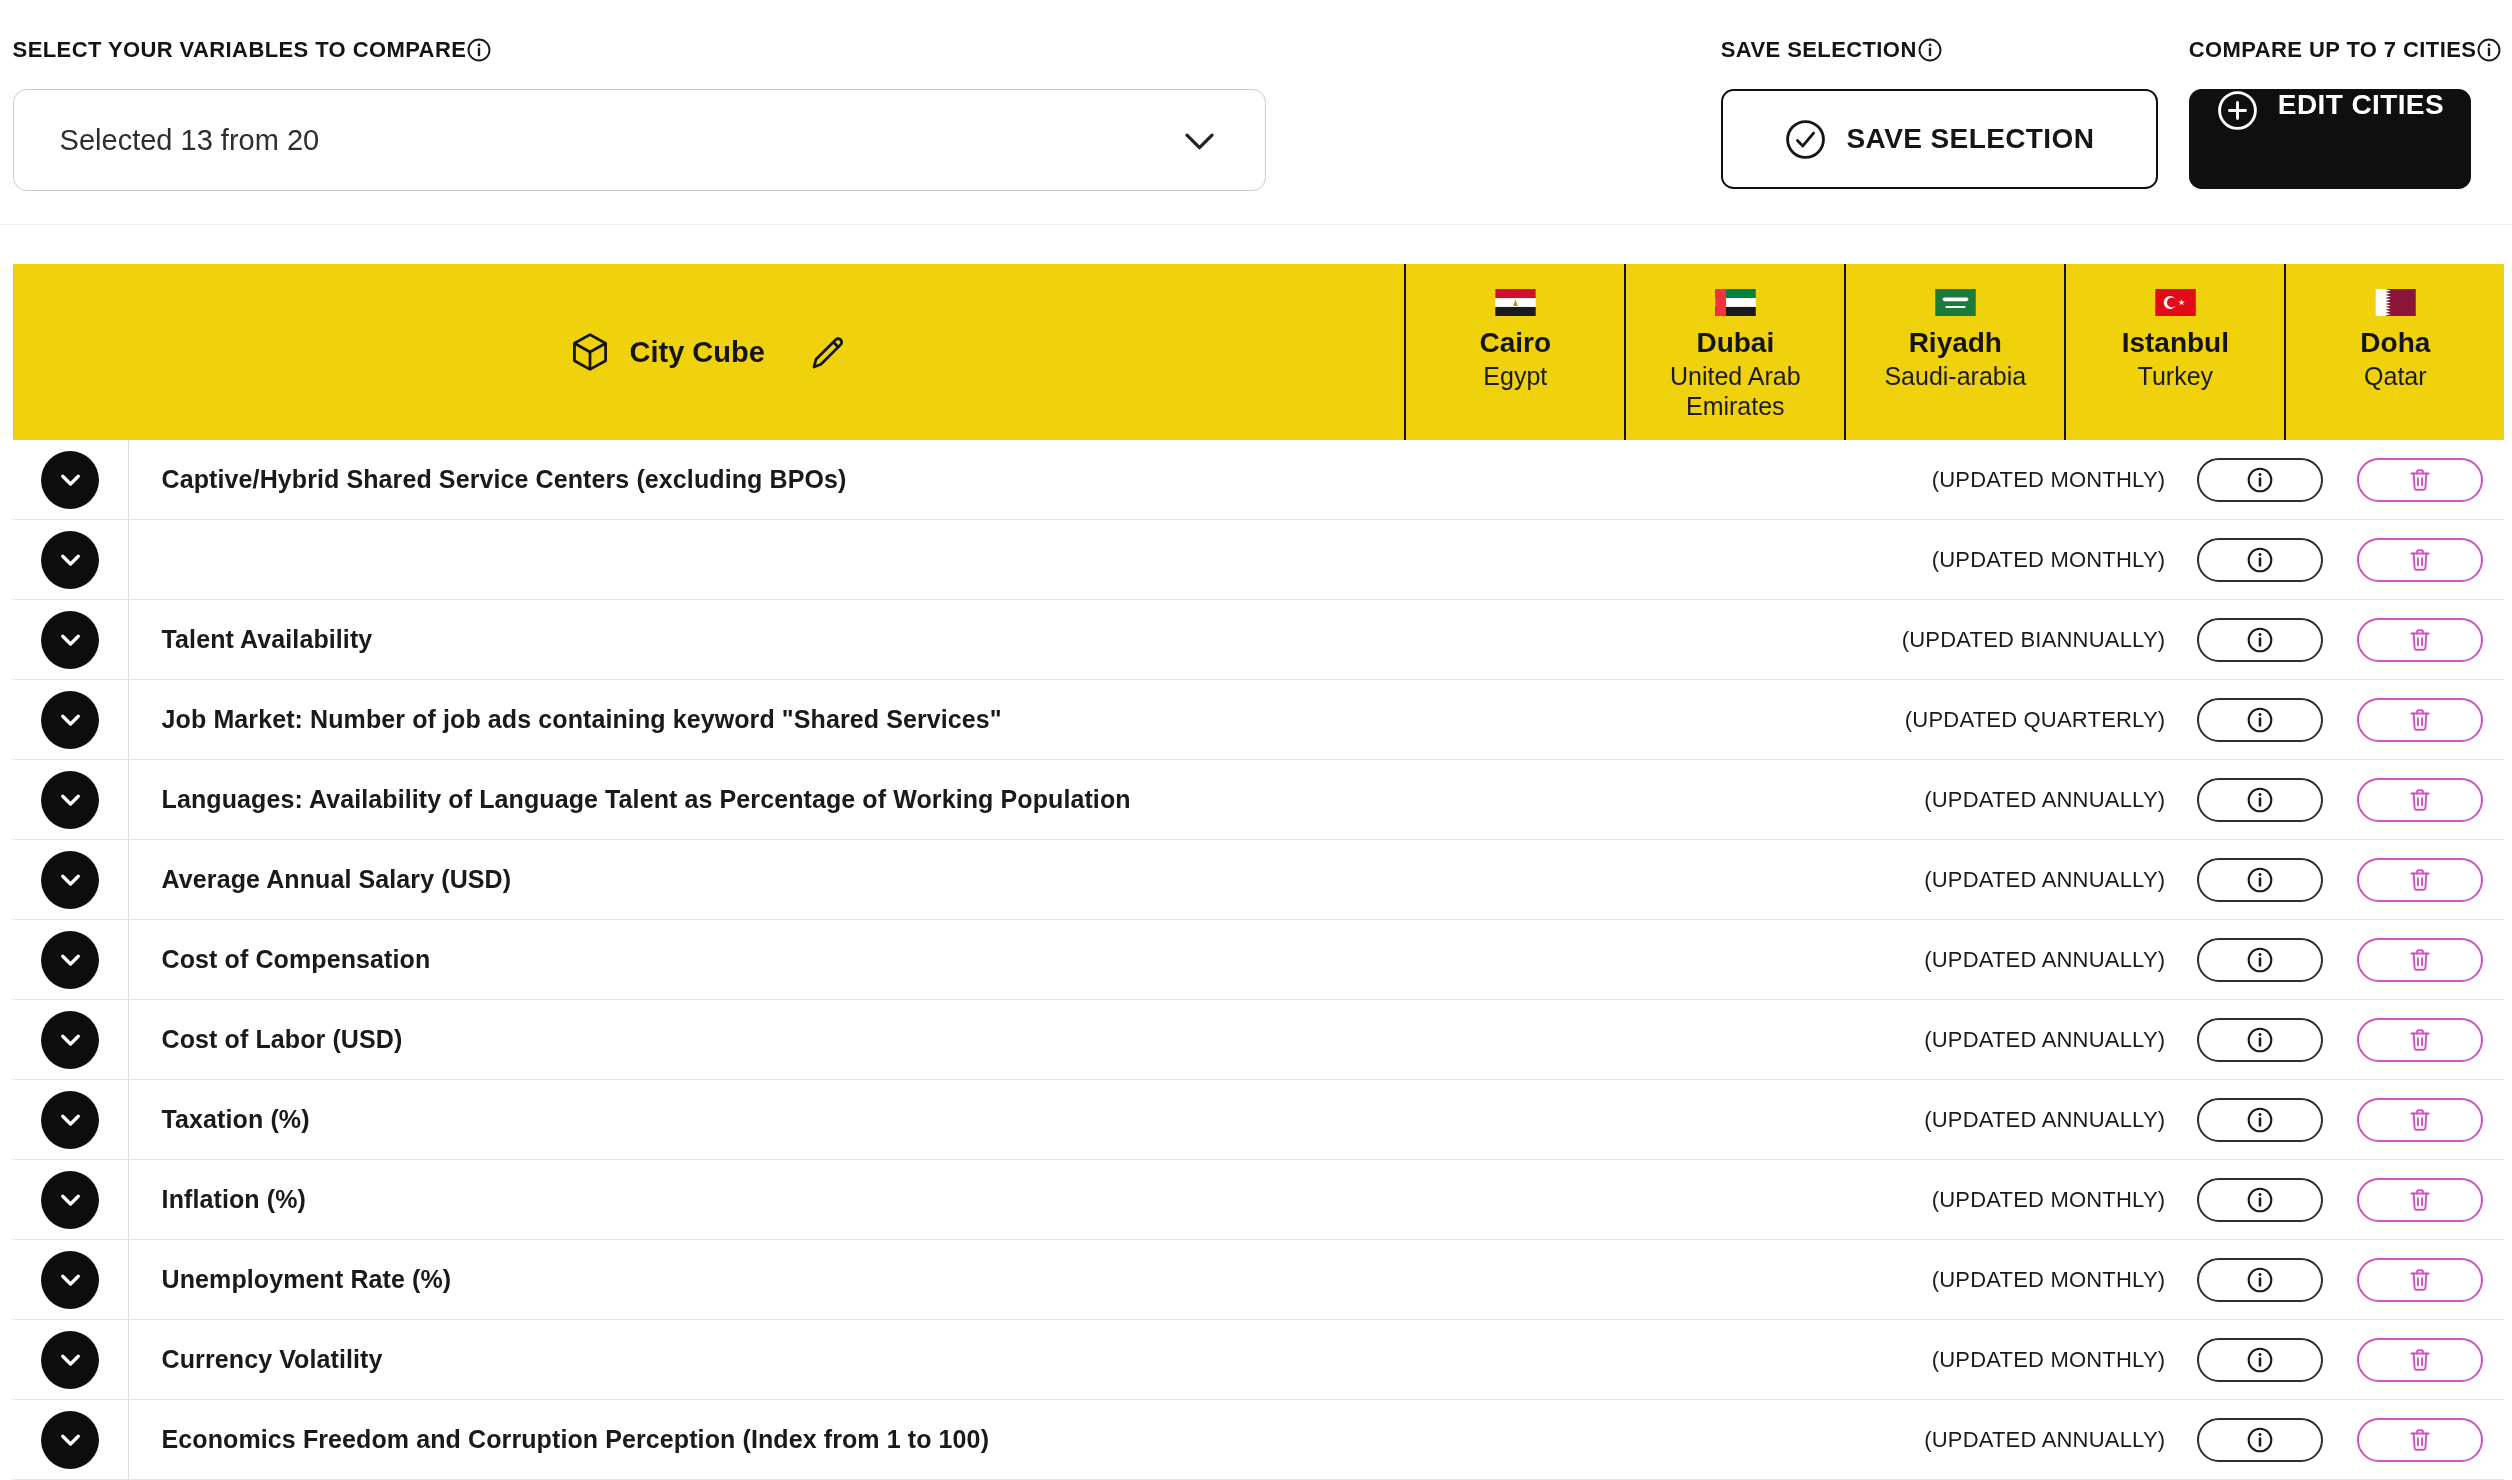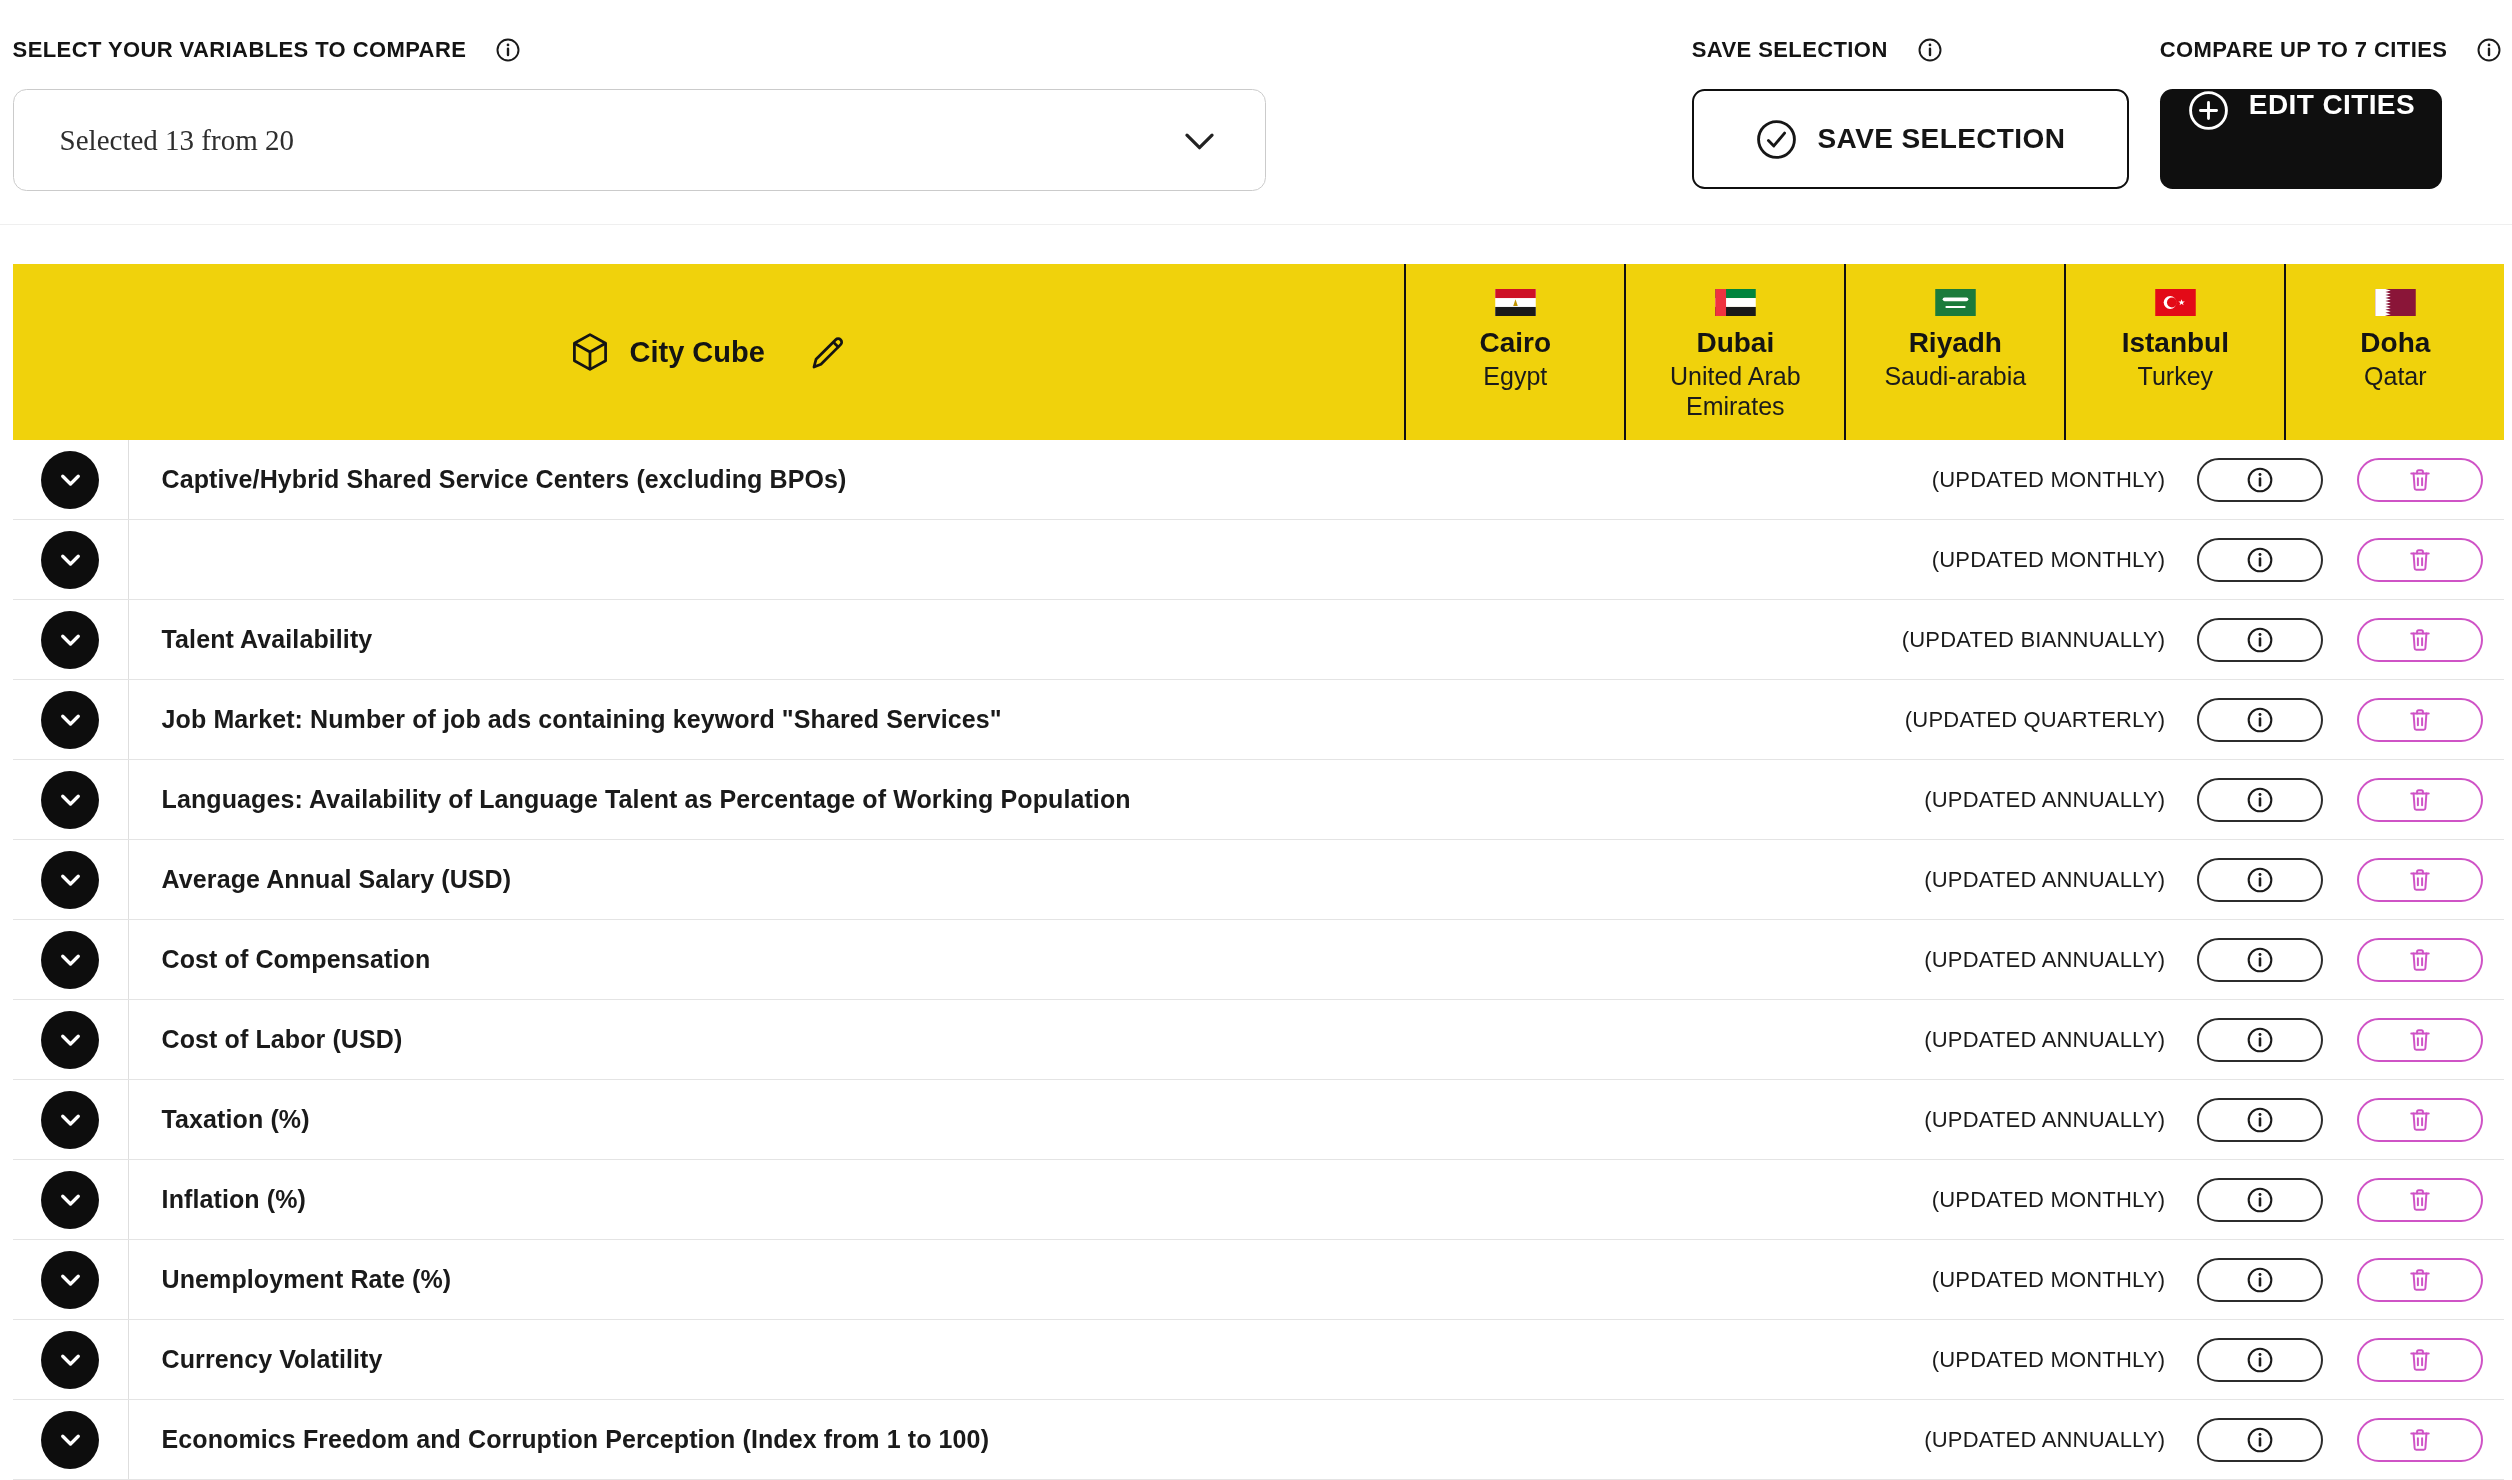--- a/index.html
+++ b/index.html
@@ -2,26 +2,26 @@
 <html style="--yellow: #F0D20C; --pink: #CF53C6;"><head>
 <meta charset="utf-8">
 <style>
 :root { --yellow:#F0D20C; --pink:#CF53C6; --ink:#161616; }
 * { margin:0; padding:0; box-sizing:border-box; }
 html,body { background:#fff; }
 body { width:2512px; height:1480px; overflow:hidden; font-family:"Liberation Sans","DejaVu Sans",sans-serif; color:var(--ink); }
 
 
 .topbar { display:flex; align-items:flex-start; padding:29px 9.7px 33px 12.6px; border-bottom:1.9px solid #efefef; }
-.label-row { display:flex; align-items:center; gap:29px; height:41px; margin-bottom:19.3px; }
+.label-row { display:flex; align-items:center; gap:0; height:41px; margin-bottom:19.3px; }
 .top-label { font-size:22px; font-weight:700; letter-spacing:0.4px; white-space:nowrap; color:#141414; }
 .i-sm { width:26px; height:26px; color:#1a1a1a; cursor:pointer; flex:none; }
 .i-sm svg, .ic svg, .dd-chev svg, .cube-ic svg, .pencil-btn svg, .chev-btn svg, .pill svg, .flag svg { width:100%; height:100%; display:block; }
 .col-vars { width:1253px; }
-.dropdown { height:102px; border:1.9px solid #cbcbcb; border-radius:13.5px; background:#fff; display:flex; align-items:center; justify-content:space-between; padding:0 44px 0 46px; font-size:29px; color:#2e2e2e; cursor:pointer;font-family:Liberation Serif, serif; }
+.dropdown { height:102px; border:1.9px solid #cbcbcb; border-radius:13.5px; background:#fff; display:flex; align-items:center; justify-content:space-between; padding:0 44px 0 46px; font-size:29px; color:#2e2e2e; cursor:pointer; }
 .dd-chev { width:43px; height:43px; color:#222; flex:none; }
 .col-save { margin-left:auto; }
 .btn-outline { width:437px; height:100px; background:#fff; border:2.4px solid #0f0f0f; border-radius:12.6px; display:flex; align-items:center; justify-content:center; gap:19.3px; font-family:inherit; font-size:28px; font-weight:700; letter-spacing:0.4px; color:var(--ink); cursor:pointer; }
 .col-edit { margin-left:31px; }
 .btn-dark { width:282px; height:100px; background:#0f0f0f; border:none; border-radius:12.6px; display:flex; align-items:flex-start; justify-content:center; gap:19.3px; font-family:inherit; font-size:28px; font-weight:700; letter-spacing:0.4px; color:#fff; cursor:pointer; }
 .ic { width:43px; height:43px; flex:none; }
 
 
 .table { margin:39px 7.7px 0 12.6px; }
 .thead { display:flex; height:176px; background:var(--yellow); }

